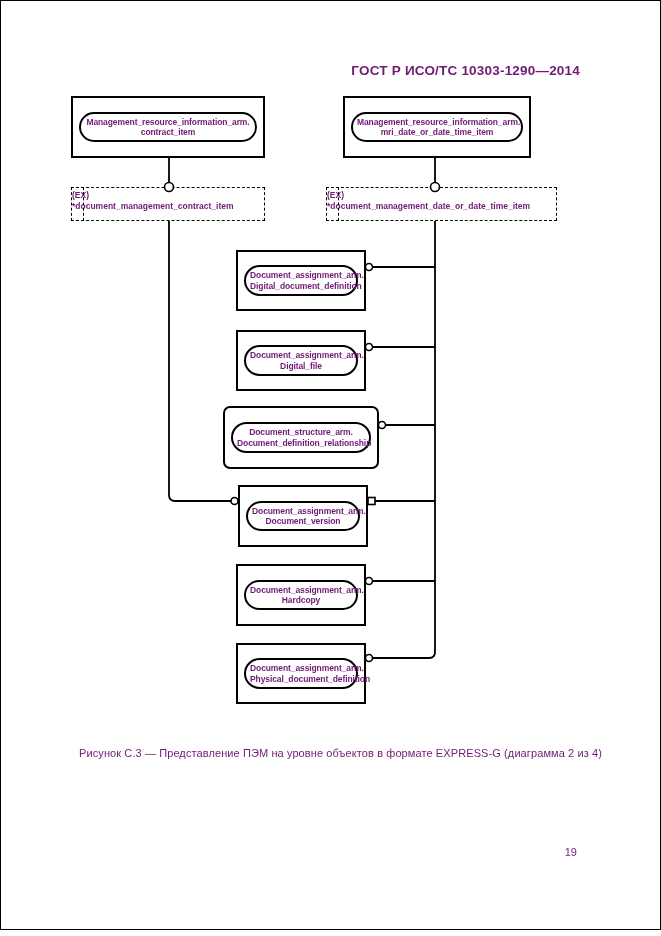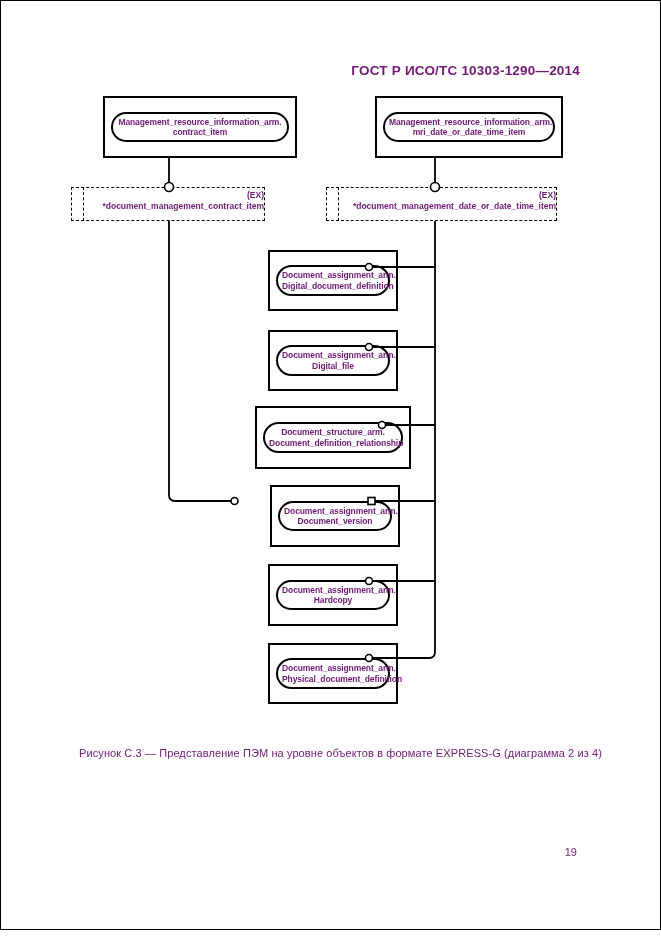--- a/index.html
+++ b/index.html
@@ -19,42 +19,41 @@
     white-space:nowrap;
   }
   
   .ebox{
     position:absolute;
     border:2px solid #000;
     box-sizing:border-box;
     background:#fff;
     display:flex;align-items:center;justify-content:center;
     z-index:2;
-    margin-left:32px;
   }
   .stadium{
     border:2px solid #000;
     border-radius:16px;
     background:#fff;
     text-align:center;
     font-size:8.5px;font-weight:bold;line-height:1.22;
     letter-spacing:-0.1px;
     padding:3px 4px;
     width:calc(100% - 12px);
     box-sizing:border-box;
     white-space:nowrap;
     overflow:visible;
   }
   
   .refbox{
     position:absolute;
     border:1.6px dashed #000;
     box-sizing:border-box;
     background:#fff;
-    text-align:right;
+    text-align:left;
     font-size:8.5px;font-weight:bold;line-height:1.35;
     padding-top:2px;
     z-index:2;
   }
   .refbox .innerline{
     position:absolute;left:11px;top:-1px;bottom:-1px;
     border-left:1.6px dashed #000;
   }
   .connector-layer{
     position:absolute;left:0;top:0;z-index:3;
@@ -111,21 +110,21 @@
     </div>
   </div>
 
   <div class="ebox" style="left:235px;top:329px;width:130px;height:61px;">
     <div class="stadium">
       <span>Document_assignment_arm.</span><br>
       <span>Digital_file</span>
     </div>
   </div>
 
-  <div class="ebox" style="left:222px;top:405px;width:156px;height:63px;">
+  <div class="ebox" style="left:222px;top:405px;width:156px;height:63px;border-radius:7px;">
     <div class="stadium">
       <span>Document_structure_arm.</span><br>
       <span>Document_definition_relationship</span>
     </div>
   </div>
 
   <div class="ebox" style="left:237px;top:484px;width:130px;height:62px;">
     <div class="stadium">
       <span>Document_assignment_arm.</span><br>
       <span>Document_version</span>

